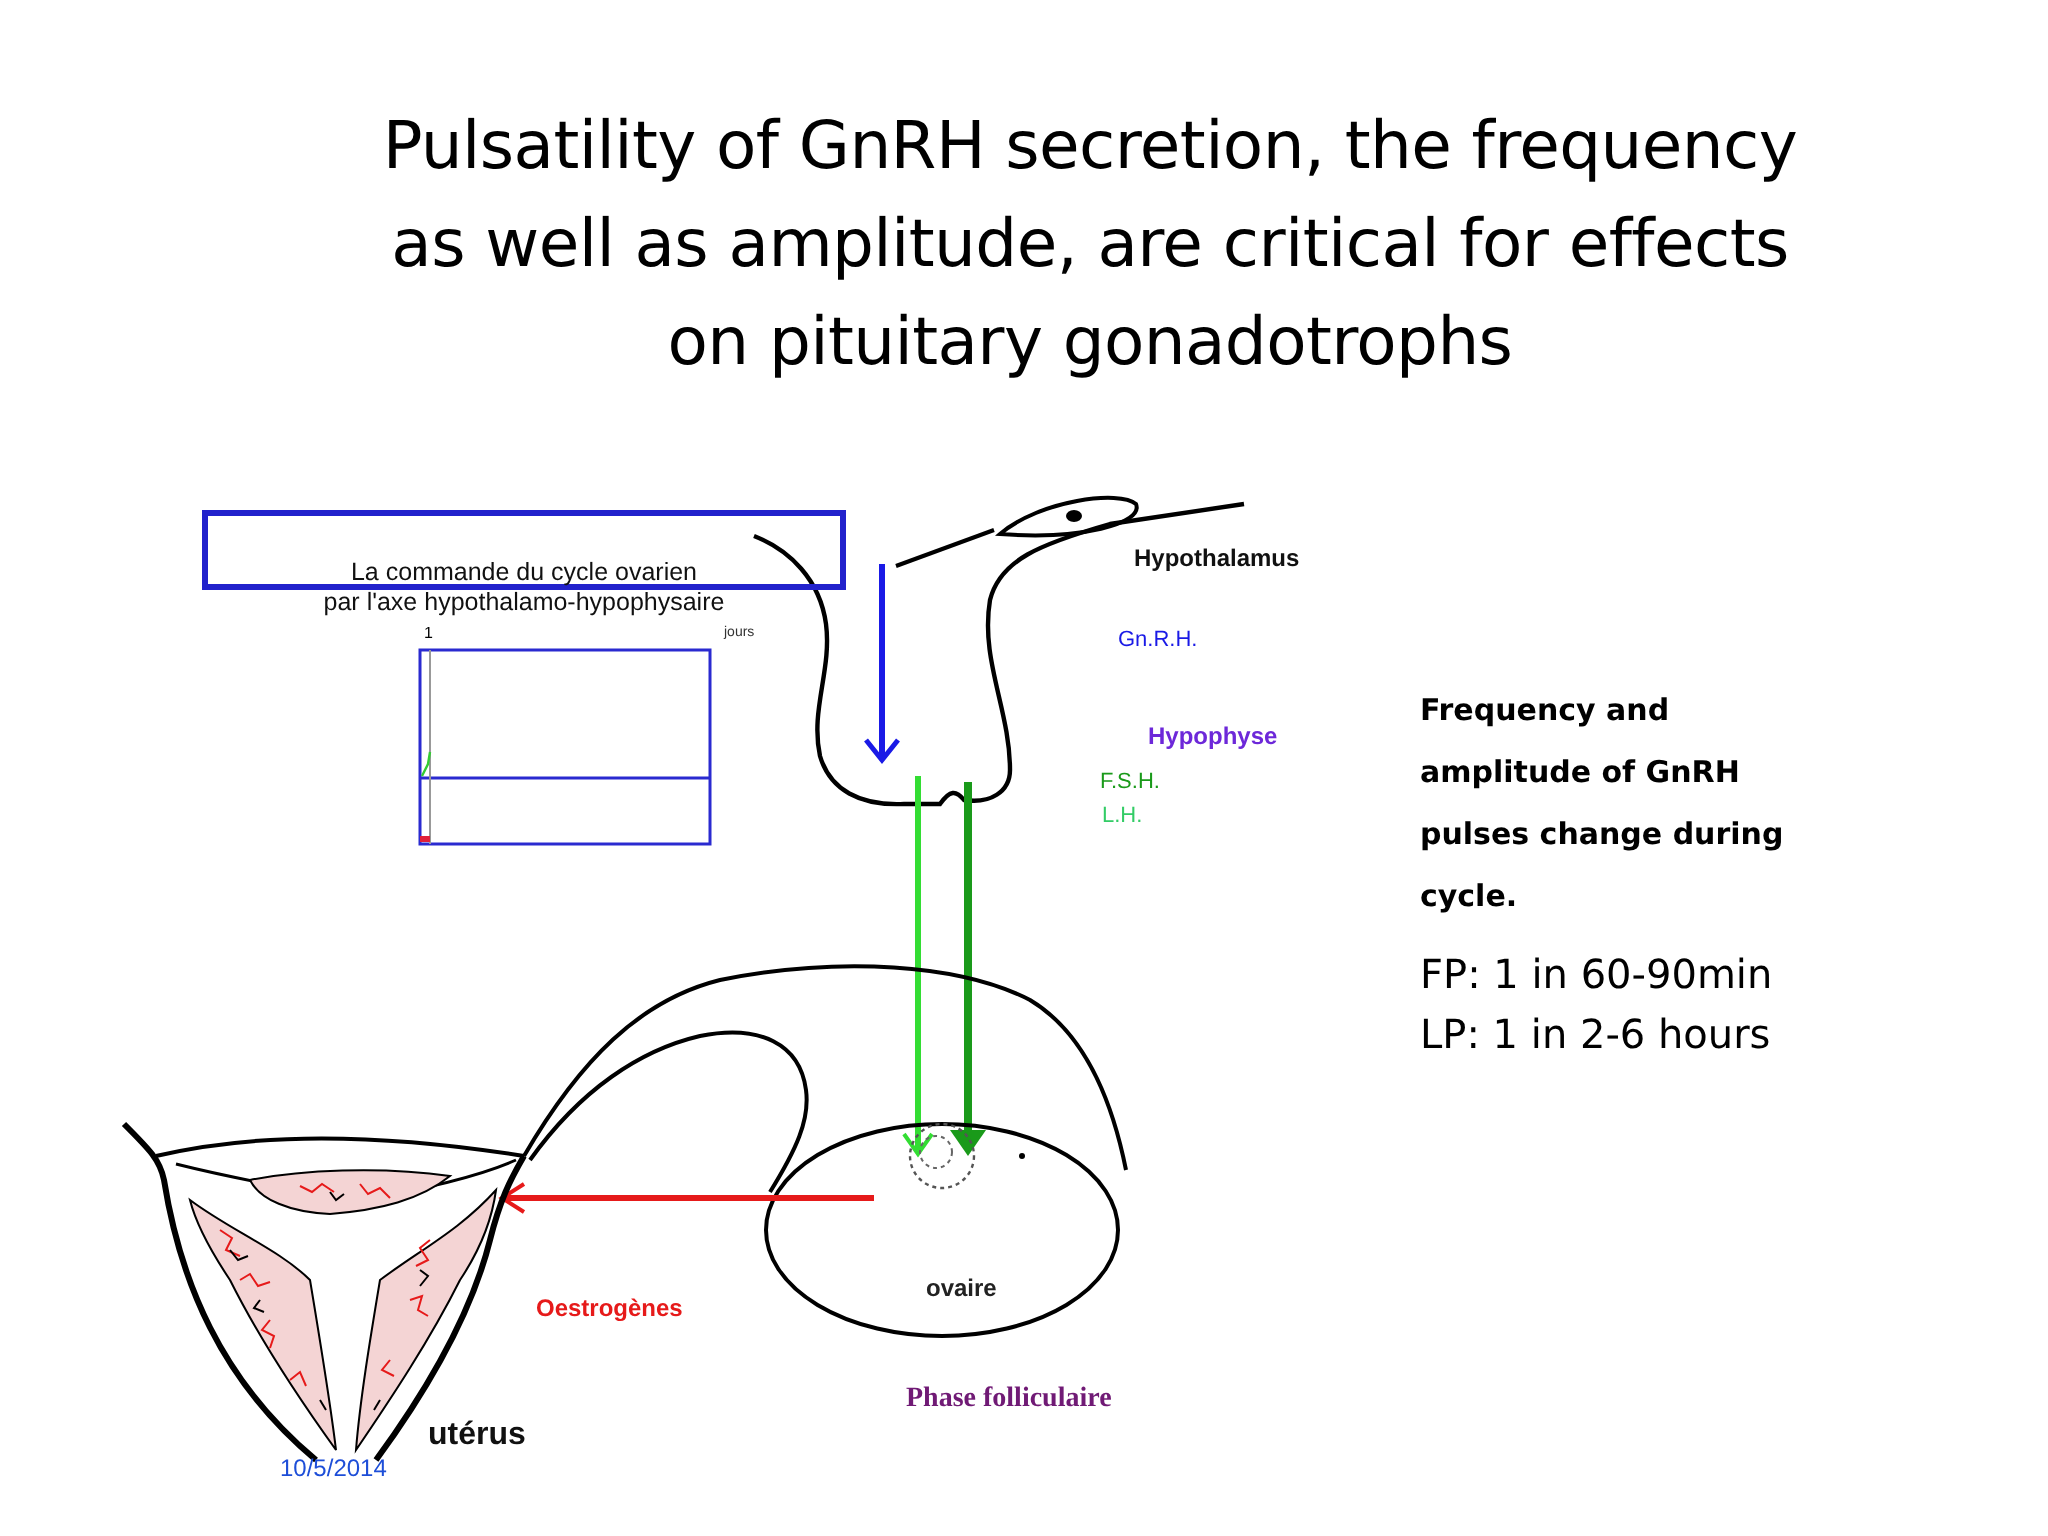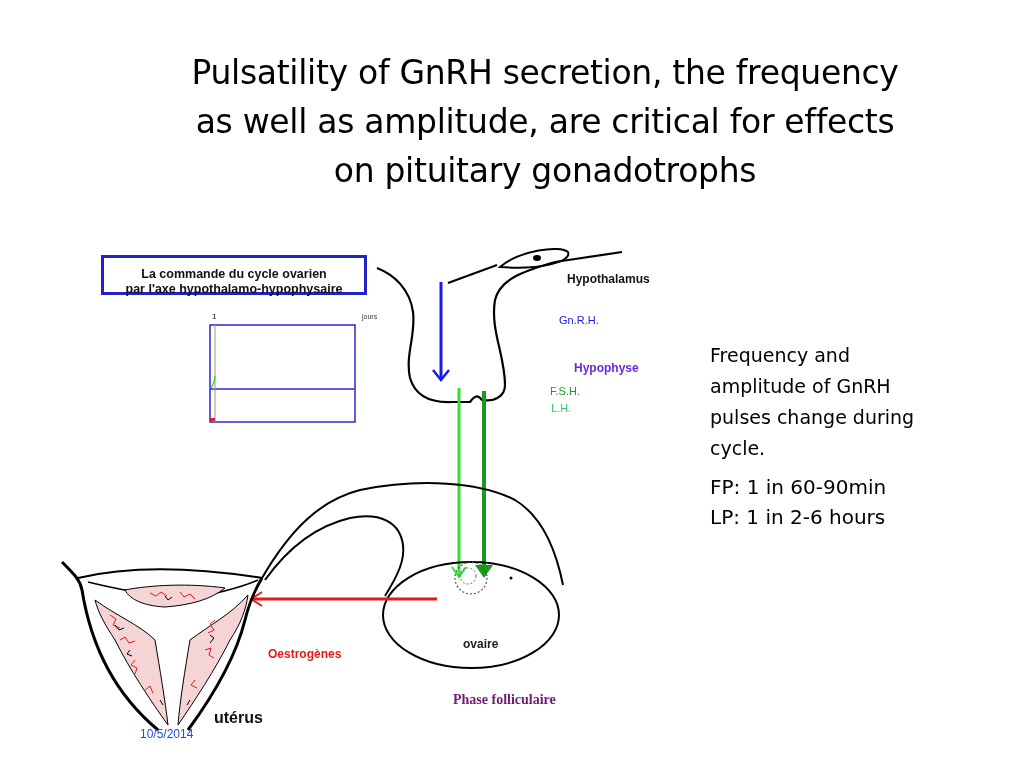--- a/index.html
+++ b/index.html
@@ -1,23 +1,23 @@
 <!DOCTYPE html>
 <html><head>
 <meta charset="utf-8">
 <style>
   html, body { margin: 0; padding: 0; }
   body { width: 1024px; height: 768px; background: #ffffff; position: relative; overflow: hidden; font-family: "DejaVu Sans", sans-serif; }
   .title { position: absolute; left: 110px; top: 48px; width: 870px; text-align: center; font-family: "DejaVu Sans", sans-serif; font-size: 33px; line-height: 49px; color: #000; letter-spacing: -0.3px; }
   .title span { display: block; }
   .side { position: absolute; left: 710px; top: 340px; width: 310px; font-family: "DejaVu Sans", sans-serif; color: #000; }
-  .side .bold { font-weight: normal; font-size: 19px; line-height: 31px; }
+  .side .bold { font-weight: bold; font-size: 15px; line-height: 31px; }
   .side .plain { font-size: 20px; line-height: 30px; margin-top: 8px; }
   .side span { display: block; white-space: nowrap; }
-  .boxlabel { position: absolute; left: 101px; top: 255px; width: 266px; height: 40px; border: 3px solid #2222cc; box-sizing: border-box; text-align: center; font-family: "Liberation Sans", sans-serif; font-weight: bold; font-size: 12.5px; line-height: 15px; padding-top: 9px; color: #111; }
+  .boxlabel { position: absolute; left: 101px; top: 255px; width: 322px; height: 40px; border: 3px solid #2222cc; box-sizing: border-box; text-align: center; font-family: "Liberation Sans", sans-serif; font-weight: normal; font-size: 12.5px; line-height: 15px; padding-top: 21px; color: #111; }
   .boxlabel span { display: block; }
   .lbl { position: absolute; font-family: "Liberation Sans", sans-serif; font-weight: bold; white-space: nowrap; }
   .date { position: absolute; left: 140px; top: 727px; font-family: "Liberation Sans", sans-serif; font-size: 12px; color: #1d4ed8; }
   svg.diagram { position: absolute; left: 0; top: 0; }
 </style>
 </head>
 <body>
 
 <div class="title">
   <span>Pulsatility of GnRH secretion, the frequency</span>

